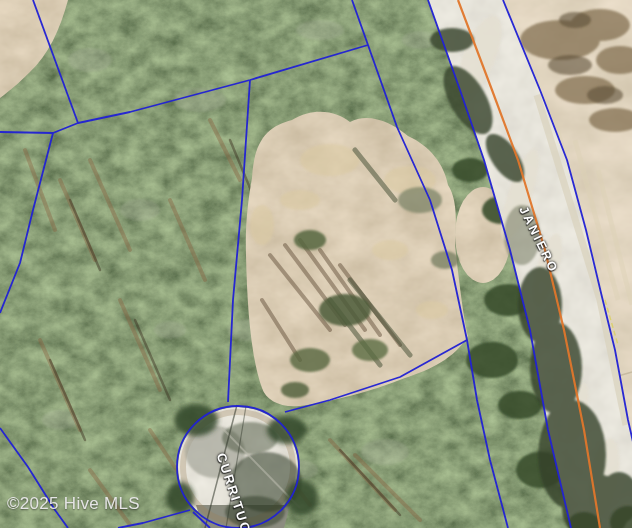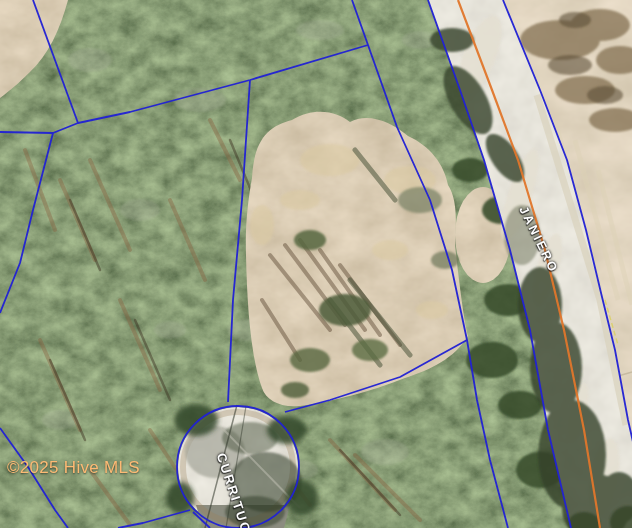--- a/index.html
+++ b/index.html
@@ -10,21 +10,21 @@
   #map{position:absolute;inset:0;width:632px;height:528px}
   #map svg{display:block}
   .road-label{
     position:absolute;color:#fff;font-weight:700;white-space:nowrap;
     transform-origin:0 0;
     text-shadow:0 0 2px rgba(30,30,30,.95),0 0 3px rgba(20,20,20,.8),1px 1px 1px rgba(0,0,0,.6);
   }
   #lbl-janiero{left:529px;top:204px;font-size:12.5px;letter-spacing:2.5px;transform:rotate(64deg)}
   #lbl-currituck{left:228px;top:451px;font-size:13px;letter-spacing:2px;transform:rotate(72deg)}
   #copyright{
-    position:absolute;left:7px;top:458px;font-size:17px;font-weight:400;color:#fdba74;
+    position:absolute;left:7px;top:494px;font-size:17px;font-weight:400;color:#e5e5e5;
     letter-spacing:.3px;white-space:nowrap;text-shadow:0 1px 2px rgba(0,0,0,.55);
   }
 </style>
 </head>
 <body>
 
 <div id="map">
   <svg width="632" height="528" viewBox="0 0 632 528" xmlns="http://www.w3.org/2000/svg">
     <defs>
       <filter id="canopy" x="-5%" y="-5%" width="110%" height="110%">

